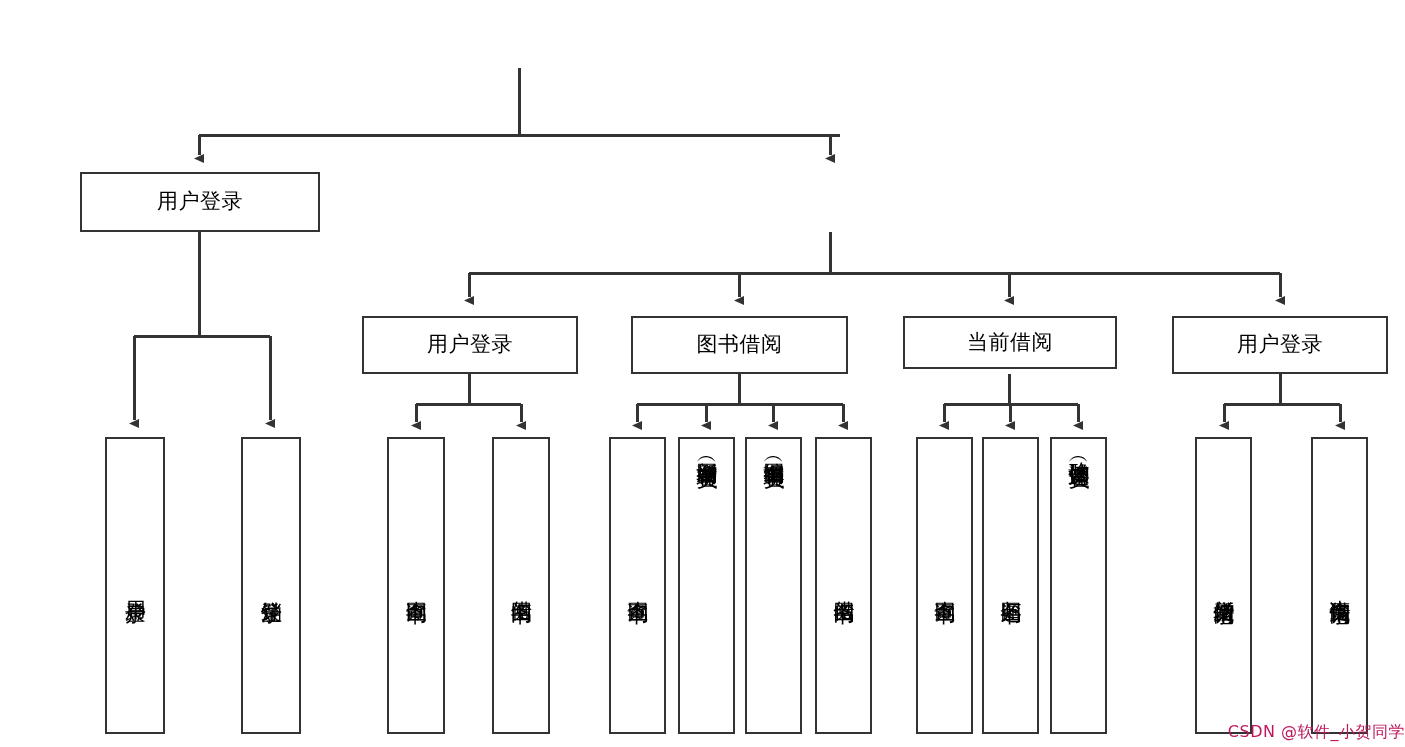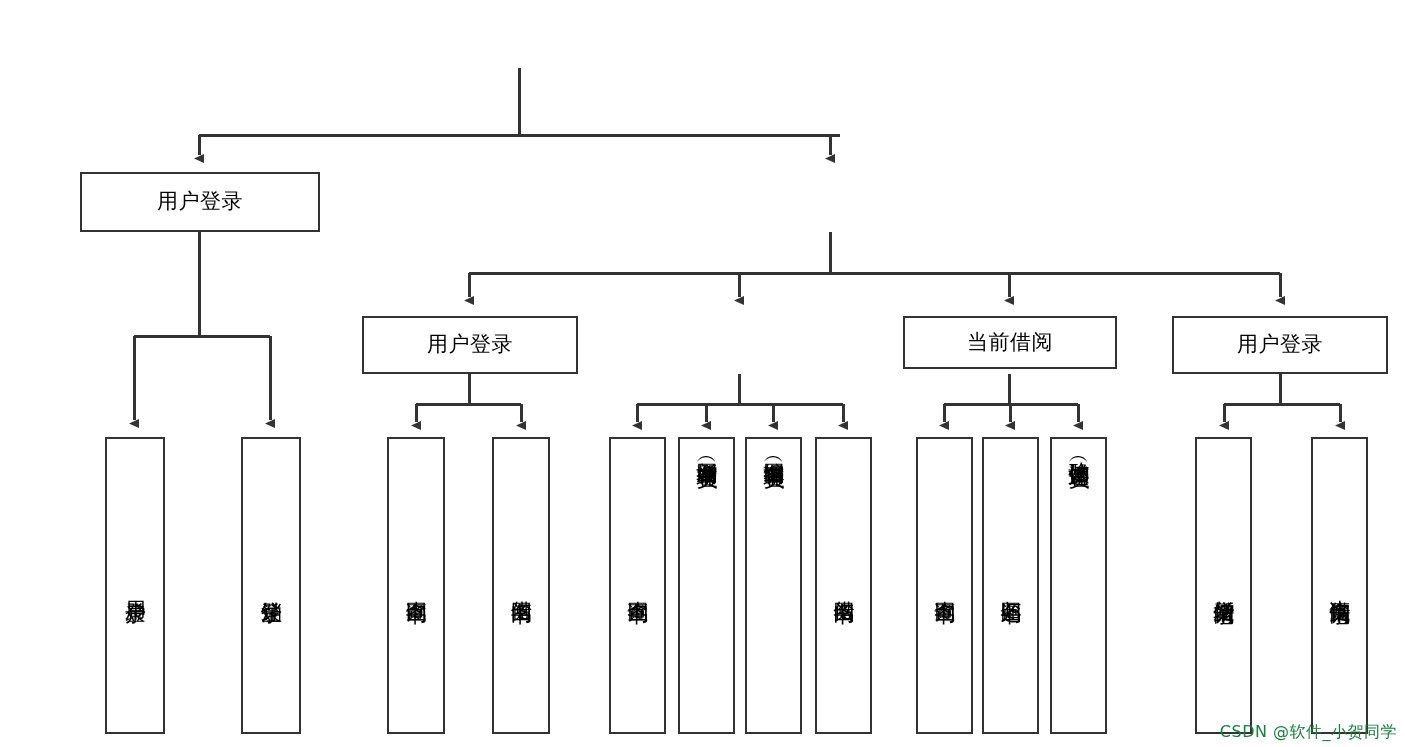--- a/index.html
+++ b/index.html
@@ -64,24 +64,24 @@
     display: flex;
     align-items: center;
     justify-content: center;
   }
   .leaf-inner.top-aligned {
     align-items: flex-start;
     padding-top: 6px;
   }
   #watermark {
     position: absolute;
-    right: 8px;
+    right: 0;
     bottom: 4px;
     font-size: 16px;
-    color: #15803d;
+    color: #be185d;
     letter-spacing: 0.5px;
     z-index: 5;
     white-space: nowrap;
     pointer-events: none;
   }
 </style>
 </head>
 <body>
 
 <div id="diagram-root">
@@ -139,20 +139,23 @@
 
   <div class="node horizontal" style="left:80px; top:172px; width:240px; height:60px;">
     <span>用户登录</span>
   </div>
 
 
   <div class="node horizontal" style="left:362px; top:316px; width:216px; height:58px;">
     <span>用户登录</span>
   </div>
 
+  <div class="node horizontal" style="left:631px; top:316px; width:217px; height:58px;">
+    <span>图书借阅</span>
+  </div>
 
   <div class="node horizontal" style="left:903px; top:316px; width:214px; height:53px;">
     <span>当前借阅</span>
   </div>
 
   <div class="node horizontal" style="left:1172px; top:316px; width:216px; height:58px;">
     <span>用户登录</span>
   </div>
 
   <div class="node leaf" style="left:105px; top:437px; width:60px; height:297px;">

